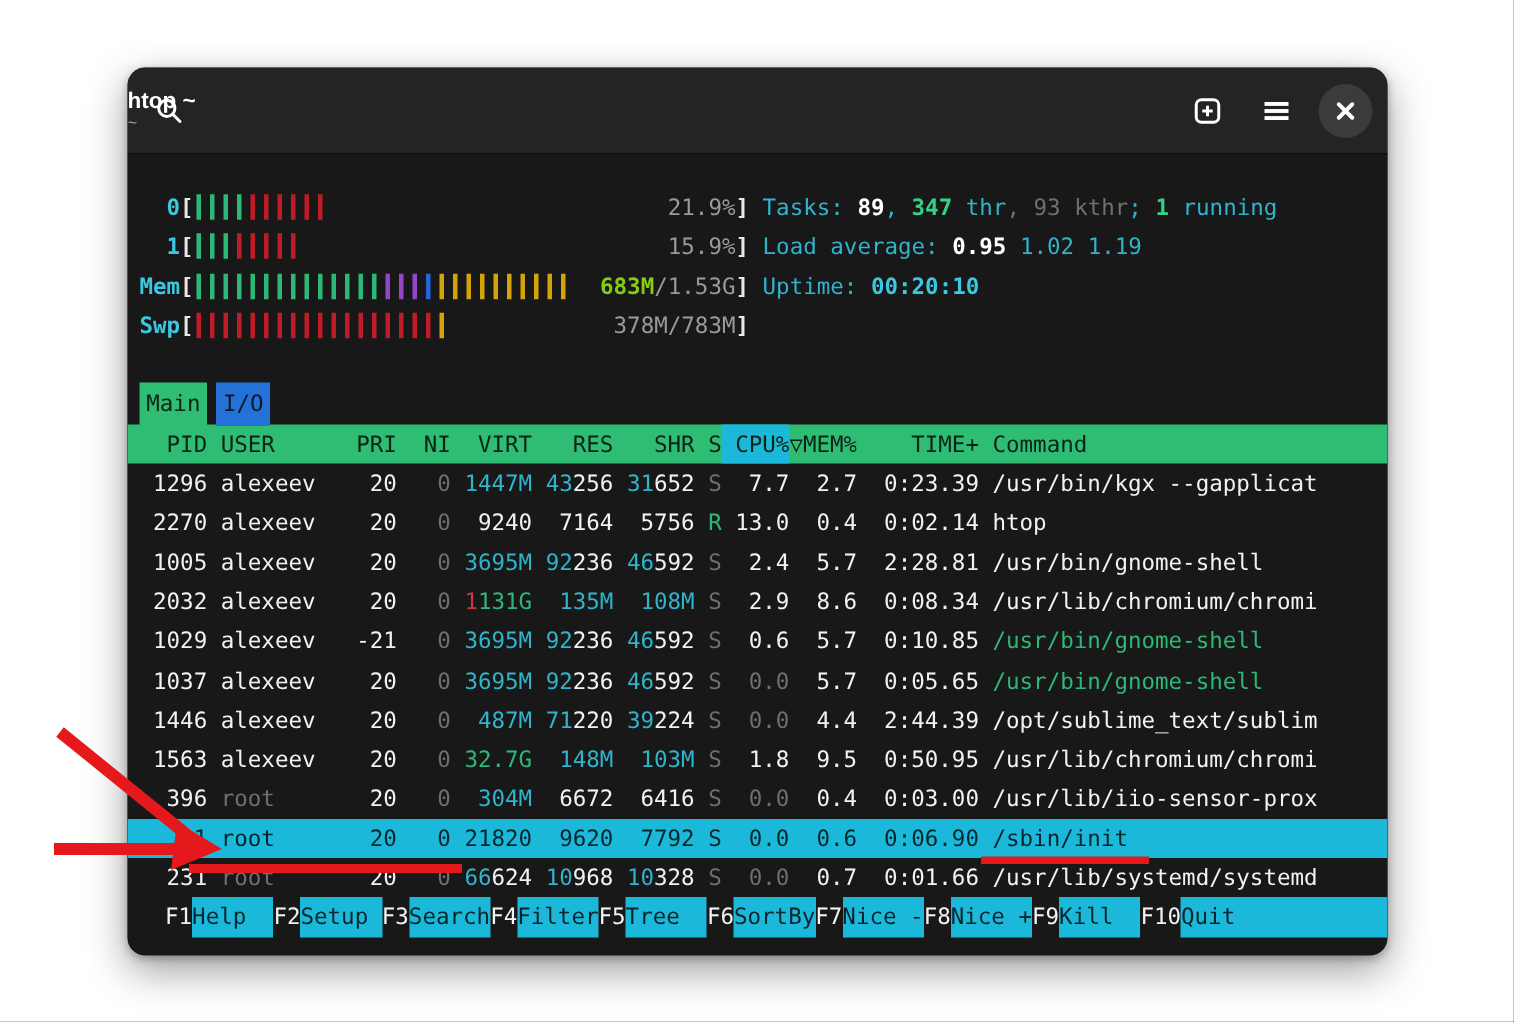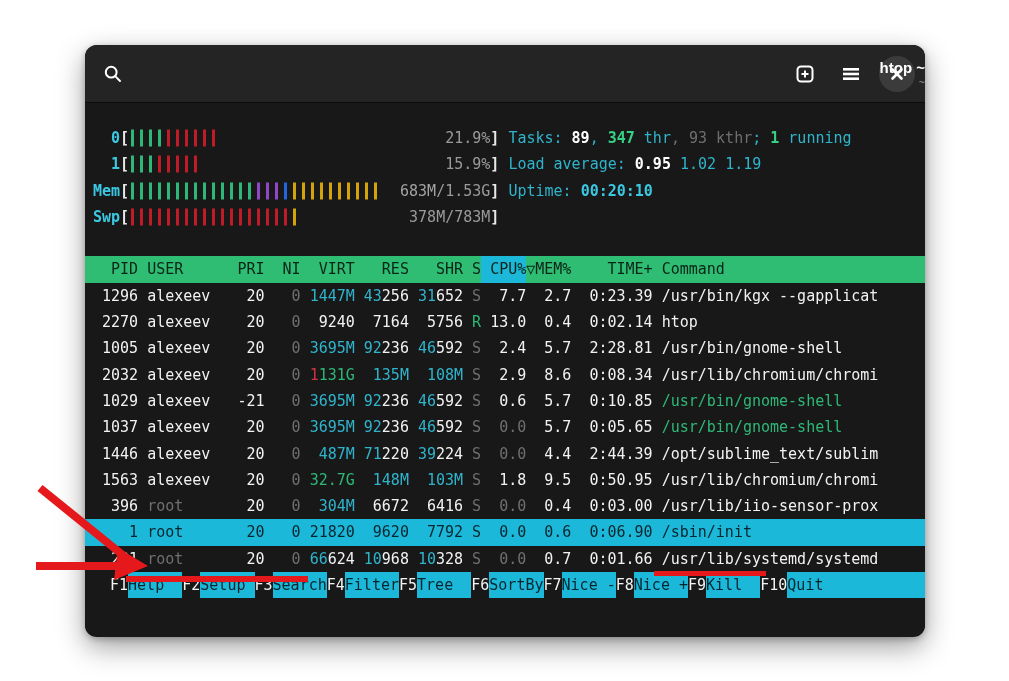--- a/index.html
+++ b/index.html
@@ -12,21 +12,21 @@
     overflow:hidden;
   }
   
   .headerbar {
     height:58px; background:#242424; border-bottom:1px solid #0c0c0c;
     display:flex; align-items:center; justify-content:space-between;
     padding:0 10px; position:relative;
   }
   .hbtn { width:36px; height:36px; border-radius:8px; display:flex; align-items:center; justify-content:center; cursor:pointer; }
   .hbtn.circle { background:#3b3b3b; border-radius:50%; }
-  .titlebox { position:absolute; left:0; right:0; top:0; bottom:0; display:flex; flex-direction:column; align-items:flex-end; justify-content:center; pointer-events:none; }
+  .titlebox { position:absolute; left:0; right:0; top:0; bottom:0; display:flex; flex-direction:column; align-items:flex-start; justify-content:center; pointer-events:none; }
   .title { color:#ffffff; font-weight:bold; font-size:15px; line-height:17px; }
   .subtitle { color:#9a9a9a; font-size:11px; line-height:13px; }
   .hright { display:flex; gap:10px; align-items:center; }
 
   
   .term {
     position:relative; height:533px; background:#181818;
     font-family:"DejaVu Sans Mono", monospace; font-size:15px; line-height:26.3px;
     padding-top:22px; color:#f2f2f2;
   }
@@ -45,21 +45,21 @@
 
   
   .c-w  { color:#f2f2f2; }
   .c-wb { color:#ffffff; font-weight:bold; }
   .c-d  { color:#6f6f6f; }
   .c-mg { color:#9a9a9a; }
   .c-c  { color:#2fb4cc; }
   .c-cb { color:#3cc8e2; font-weight:bold; }
   .c-g  { color:#2eb877; }
   .c-gb { color:#35d185; font-weight:bold; }
-  .c-y  { color:#a3a3a3; font-weight:normal; }
+  .c-y  { color:#84cc16; font-weight:bold; }
   .c-r  { color:#cf3440; }
 
   
   .tabs { padding-left:8px; }
   .tab { padding:1px 0.5ch; cursor:pointer; }
   .tab.active { background:#2ebd72; color:#0b2418; margin-right:6px; }
   .tab.inactive { background:#2472d8; color:#0b1a2e; }
 
   
   .phead { background:#2ebd72; color:#0b2418; font-weight:normal; }
@@ -124,20 +124,21 @@
   </div>
 
   <div class="term">
     <div id="meters">
         <div class="line"><span class="mlabel c-cb">0</span><span class="bracket">[</span><div class="minner"><div class="mbars"><div class="bar green"></div><div class="bar green"></div><div class="bar green"></div><div class="bar green"></div><div class="bar red"></div><div class="bar red"></div><div class="bar red"></div><div class="bar red"></div><div class="bar red"></div><div class="bar red"></div></div><span class="mval"><span class="c-mg">21.9%</span></span></div><span class="bracket">]</span><span class="stats"><span class="c-c">Tasks: </span><span class="c-wb">89</span><span class="c-c">, </span><span class="c-gb">347</span><span class="c-c"> thr</span><span class="c-d">, </span><span class="c-d">93</span><span class="c-d"> kthr</span><span class="c-c">; </span><span class="c-gb">1</span><span class="c-c"> running</span></span></div>
         <div class="line"><span class="mlabel c-cb">1</span><span class="bracket">[</span><div class="minner"><div class="mbars"><div class="bar green"></div><div class="bar green"></div><div class="bar green"></div><div class="bar red"></div><div class="bar red"></div><div class="bar red"></div><div class="bar red"></div><div class="bar red"></div></div><span class="mval"><span class="c-mg">15.9%</span></span></div><span class="bracket">]</span><span class="stats"><span class="c-c">Load average: </span><span class="c-wb">0.95 </span><span class="c-c">1.02 </span><span class="c-c">1.19</span></span></div>
         <div class="line"><span class="mlabel c-cb">Mem</span><span class="bracket">[</span><div class="minner"><div class="mbars"><div class="bar green"></div><div class="bar green"></div><div class="bar green"></div><div class="bar green"></div><div class="bar green"></div><div class="bar green"></div><div class="bar green"></div><div class="bar green"></div><div class="bar green"></div><div class="bar green"></div><div class="bar green"></div><div class="bar green"></div><div class="bar green"></div><div class="bar green"></div><div class="bar purple"></div><div class="bar purple"></div><div class="bar purple"></div><div class="bar blue"></div><div class="bar yellow"></div><div class="bar yellow"></div><div class="bar yellow"></div><div class="bar yellow"></div><div class="bar yellow"></div><div class="bar yellow"></div><div class="bar yellow"></div><div class="bar yellow"></div><div class="bar yellow"></div><div class="bar yellow"></div></div><span class="mval"><span class="c-y">683M</span><span class="c-mg">/1.53G</span></span></div><span class="bracket">]</span><span class="stats"><span class="c-c">Uptime: </span><span class="c-cb">00:20:10</span></span></div>
         <div class="line"><span class="mlabel c-cb">Swp</span><span class="bracket">[</span><div class="minner"><div class="mbars"><div class="bar red"></div><div class="bar red"></div><div class="bar red"></div><div class="bar red"></div><div class="bar red"></div><div class="bar red"></div><div class="bar red"></div><div class="bar red"></div><div class="bar red"></div><div class="bar red"></div><div class="bar red"></div><div class="bar red"></div><div class="bar red"></div><div class="bar red"></div><div class="bar red"></div><div class="bar red"></div><div class="bar red"></div><div class="bar red"></div><div class="bar yellow"></div></div><span class="mval"><span class="c-mg">378M/783M</span></span></div><span class="bracket">]</span></div>
       </div>
     <div class="line"></div>
+    <div class="line tabs" id="tabsbar"><span class="tab active">Main</span><span class="tab inactive">I/O</span></div>
     <div class="phead" id="phead"><span class="cell" style="width: 5ch; text-align: right;">PID</span><span class="cell" style="width: 9ch; text-align: left; margin-left: 1ch;">USER</span><span class="cell" style="width: 3ch; text-align: right; margin-left: 1ch;">PRI</span><span class="cell" style="width: 3ch; text-align: right; margin-left: 1ch;">NI</span><span class="cell" style="width: 5ch; text-align: right; margin-left: 1ch;">VIRT</span><span class="cell" style="width: 5ch; text-align: right; margin-left: 1ch;">RES</span><span class="cell" style="width: 5ch; text-align: right; margin-left: 1ch;">SHR</span><span class="cell" style="width: 1ch; text-align: left; margin-left: 1ch;">S</span><span class="cell sortcell" style="width: 5ch; text-align: right;">CPU%</span><span class="cell" style="width: 1ch; text-align: left;">▽</span><span class="cell" style="width: 4ch; text-align: right;">MEM%</span><span class="cell" style="width: 8ch; text-align: right; margin-left: 1ch;">TIME+</span><span class="cell cmd" style="text-align: left; margin-left: 1ch;">Command</span></div>
     <div id="prows">
         <div class="prow"><span class="cell" style="width: 5ch; text-align: right;"><span class="c-w">1296</span></span><span class="cell" style="width: 9ch; text-align: left; margin-left: 1ch;"><span class="c-w">alexeev</span></span><span class="cell" style="width: 3ch; text-align: right; margin-left: 1ch;"><span class="c-w">20</span></span><span class="cell" style="width: 3ch; text-align: right; margin-left: 1ch;"><span class="c-d">0</span></span><span class="cell" style="width: 5ch; text-align: right; margin-left: 1ch;"><span class="c-c">1447M</span></span><span class="cell" style="width: 5ch; text-align: right; margin-left: 1ch;"><span class="c-c">43</span><span class="c-w">256</span></span><span class="cell" style="width: 5ch; text-align: right; margin-left: 1ch;"><span class="c-c">31</span><span class="c-w">652</span></span><span class="cell" style="width: 1ch; text-align: left; margin-left: 1ch;"><span class="c-d">S</span></span><span class="cell" style="width: 5ch; text-align: right;"><span class="c-w">7.7</span></span><span class="cell" style="width: 1ch; text-align: left;"></span><span class="cell" style="width: 4ch; text-align: right;"><span class="c-w">2.7</span></span><span class="cell" style="width: 8ch; text-align: right; margin-left: 1ch;"><span class="c-w">0:23.39</span></span><span class="cell cmd" style="text-align: left; margin-left: 1ch;"><span class="c-w">/usr/bin/kgx --gapplicat</span></span></div>
         <div class="prow"><span class="cell" style="width: 5ch; text-align: right;"><span class="c-w">2270</span></span><span class="cell" style="width: 9ch; text-align: left; margin-left: 1ch;"><span class="c-w">alexeev</span></span><span class="cell" style="width: 3ch; text-align: right; margin-left: 1ch;"><span class="c-w">20</span></span><span class="cell" style="width: 3ch; text-align: right; margin-left: 1ch;"><span class="c-d">0</span></span><span class="cell" style="width: 5ch; text-align: right; margin-left: 1ch;"><span class="c-w">9240</span></span><span class="cell" style="width: 5ch; text-align: right; margin-left: 1ch;"><span class="c-w">7164</span></span><span class="cell" style="width: 5ch; text-align: right; margin-left: 1ch;"><span class="c-w">5756</span></span><span class="cell" style="width: 1ch; text-align: left; margin-left: 1ch;"><span class="c-g">R</span></span><span class="cell" style="width: 5ch; text-align: right;"><span class="c-w">13.0</span></span><span class="cell" style="width: 1ch; text-align: left;"></span><span class="cell" style="width: 4ch; text-align: right;"><span class="c-w">0.4</span></span><span class="cell" style="width: 8ch; text-align: right; margin-left: 1ch;"><span class="c-w">0:02.14</span></span><span class="cell cmd" style="text-align: left; margin-left: 1ch;"><span class="c-w">htop</span></span></div>
         <div class="prow"><span class="cell" style="width: 5ch; text-align: right;"><span class="c-w">1005</span></span><span class="cell" style="width: 9ch; text-align: left; margin-left: 1ch;"><span class="c-w">alexeev</span></span><span class="cell" style="width: 3ch; text-align: right; margin-left: 1ch;"><span class="c-w">20</span></span><span class="cell" style="width: 3ch; text-align: right; margin-left: 1ch;"><span class="c-d">0</span></span><span class="cell" style="width: 5ch; text-align: right; margin-left: 1ch;"><span class="c-c">3695M</span></span><span class="cell" style="width: 5ch; text-align: right; margin-left: 1ch;"><span class="c-c">92</span><span class="c-w">236</span></span><span class="cell" style="width: 5ch; text-align: right; margin-left: 1ch;"><span class="c-c">46</span><span class="c-w">592</span></span><span class="cell" style="width: 1ch; text-align: left; margin-left: 1ch;"><span class="c-d">S</span></span><span class="cell" style="width: 5ch; text-align: right;"><span class="c-w">2.4</span></span><span class="cell" style="width: 1ch; text-align: left;"></span><span class="cell" style="width: 4ch; text-align: right;"><span class="c-w">5.7</span></span><span class="cell" style="width: 8ch; text-align: right; margin-left: 1ch;"><span class="c-w">2:28.81</span></span><span class="cell cmd" style="text-align: left; margin-left: 1ch;"><span class="c-w">/usr/bin/gnome-shell</span></span></div>
         <div class="prow"><span class="cell" style="width: 5ch; text-align: right;"><span class="c-w">2032</span></span><span class="cell" style="width: 9ch; text-align: left; margin-left: 1ch;"><span class="c-w">alexeev</span></span><span class="cell" style="width: 3ch; text-align: right; margin-left: 1ch;"><span class="c-w">20</span></span><span class="cell" style="width: 3ch; text-align: right; margin-left: 1ch;"><span class="c-d">0</span></span><span class="cell" style="width: 5ch; text-align: right; margin-left: 1ch;"><span class="c-r">1</span><span class="c-g">131G</span></span><span class="cell" style="width: 5ch; text-align: right; margin-left: 1ch;"><span class="c-c">135M</span></span><span class="cell" style="width: 5ch; text-align: right; margin-left: 1ch;"><span class="c-c">108M</span></span><span class="cell" style="width: 1ch; text-align: left; margin-left: 1ch;"><span class="c-d">S</span></span><span class="cell" style="width: 5ch; text-align: right;"><span class="c-w">2.9</span></span><span class="cell" style="width: 1ch; text-align: left;"></span><span class="cell" style="width: 4ch; text-align: right;"><span class="c-w">8.6</span></span><span class="cell" style="width: 8ch; text-align: right; margin-left: 1ch;"><span class="c-w">0:08.34</span></span><span class="cell cmd" style="text-align: left; margin-left: 1ch;"><span class="c-w">/usr/lib/chromium/chromi</span></span></div>
         <div class="prow"><span class="cell" style="width: 5ch; text-align: right;"><span class="c-w">1029</span></span><span class="cell" style="width: 9ch; text-align: left; margin-left: 1ch;"><span class="c-w">alexeev</span></span><span class="cell" style="width: 3ch; text-align: right; margin-left: 1ch;"><span class="c-w">-21</span></span><span class="cell" style="width: 3ch; text-align: right; margin-left: 1ch;"><span class="c-d">0</span></span><span class="cell" style="width: 5ch; text-align: right; margin-left: 1ch;"><span class="c-c">3695M</span></span><span class="cell" style="width: 5ch; text-align: right; margin-left: 1ch;"><span class="c-c">92</span><span class="c-w">236</span></span><span class="cell" style="width: 5ch; text-align: right; margin-left: 1ch;"><span class="c-c">46</span><span class="c-w">592</span></span><span class="cell" style="width: 1ch; text-align: left; margin-left: 1ch;"><span class="c-d">S</span></span><span class="cell" style="width: 5ch; text-align: right;"><span class="c-w">0.6</span></span><span class="cell" style="width: 1ch; text-align: left;"></span><span class="cell" style="width: 4ch; text-align: right;"><span class="c-w">5.7</span></span><span class="cell" style="width: 8ch; text-align: right; margin-left: 1ch;"><span class="c-w">0:10.85</span></span><span class="cell cmd" style="text-align: left; margin-left: 1ch;"><span class="c-g">/usr/bin/gnome-shell</span></span></div>
         <div class="prow"><span class="cell" style="width: 5ch; text-align: right;"><span class="c-w">1037</span></span><span class="cell" style="width: 9ch; text-align: left; margin-left: 1ch;"><span class="c-w">alexeev</span></span><span class="cell" style="width: 3ch; text-align: right; margin-left: 1ch;"><span class="c-w">20</span></span><span class="cell" style="width: 3ch; text-align: right; margin-left: 1ch;"><span class="c-d">0</span></span><span class="cell" style="width: 5ch; text-align: right; margin-left: 1ch;"><span class="c-c">3695M</span></span><span class="cell" style="width: 5ch; text-align: right; margin-left: 1ch;"><span class="c-c">92</span><span class="c-w">236</span></span><span class="cell" style="width: 5ch; text-align: right; margin-left: 1ch;"><span class="c-c">46</span><span class="c-w">592</span></span><span class="cell" style="width: 1ch; text-align: left; margin-left: 1ch;"><span class="c-d">S</span></span><span class="cell" style="width: 5ch; text-align: right;"><span class="c-d">0.0</span></span><span class="cell" style="width: 1ch; text-align: left;"></span><span class="cell" style="width: 4ch; text-align: right;"><span class="c-w">5.7</span></span><span class="cell" style="width: 8ch; text-align: right; margin-left: 1ch;"><span class="c-w">0:05.65</span></span><span class="cell cmd" style="text-align: left; margin-left: 1ch;"><span class="c-g">/usr/bin/gnome-shell</span></span></div>
         <div class="prow"><span class="cell" style="width: 5ch; text-align: right;"><span class="c-w">1446</span></span><span class="cell" style="width: 9ch; text-align: left; margin-left: 1ch;"><span class="c-w">alexeev</span></span><span class="cell" style="width: 3ch; text-align: right; margin-left: 1ch;"><span class="c-w">20</span></span><span class="cell" style="width: 3ch; text-align: right; margin-left: 1ch;"><span class="c-d">0</span></span><span class="cell" style="width: 5ch; text-align: right; margin-left: 1ch;"><span class="c-c">487M</span></span><span class="cell" style="width: 5ch; text-align: right; margin-left: 1ch;"><span class="c-c">71</span><span class="c-w">220</span></span><span class="cell" style="width: 5ch; text-align: right; margin-left: 1ch;"><span class="c-c">39</span><span class="c-w">224</span></span><span class="cell" style="width: 1ch; text-align: left; margin-left: 1ch;"><span class="c-d">S</span></span><span class="cell" style="width: 5ch; text-align: right;"><span class="c-d">0.0</span></span><span class="cell" style="width: 1ch; text-align: left;"></span><span class="cell" style="width: 4ch; text-align: right;"><span class="c-w">4.4</span></span><span class="cell" style="width: 8ch; text-align: right; margin-left: 1ch;"><span class="c-w">2:44.39</span></span><span class="cell cmd" style="text-align: left; margin-left: 1ch;"><span class="c-w">/opt/sublime_text/sublim</span></span></div>
         <div class="prow"><span class="cell" style="width: 5ch; text-align: right;"><span class="c-w">1563</span></span><span class="cell" style="width: 9ch; text-align: left; margin-left: 1ch;"><span class="c-w">alexeev</span></span><span class="cell" style="width: 3ch; text-align: right; margin-left: 1ch;"><span class="c-w">20</span></span><span class="cell" style="width: 3ch; text-align: right; margin-left: 1ch;"><span class="c-d">0</span></span><span class="cell" style="width: 5ch; text-align: right; margin-left: 1ch;"><span class="c-g">32.7G</span></span><span class="cell" style="width: 5ch; text-align: right; margin-left: 1ch;"><span class="c-c">148M</span></span><span class="cell" style="width: 5ch; text-align: right; margin-left: 1ch;"><span class="c-c">103M</span></span><span class="cell" style="width: 1ch; text-align: left; margin-left: 1ch;"><span class="c-d">S</span></span><span class="cell" style="width: 5ch; text-align: right;"><span class="c-w">1.8</span></span><span class="cell" style="width: 1ch; text-align: left;"></span><span class="cell" style="width: 4ch; text-align: right;"><span class="c-w">9.5</span></span><span class="cell" style="width: 8ch; text-align: right; margin-left: 1ch;"><span class="c-w">0:50.95</span></span><span class="cell cmd" style="text-align: left; margin-left: 1ch;"><span class="c-w">/usr/lib/chromium/chromi</span></span></div>

